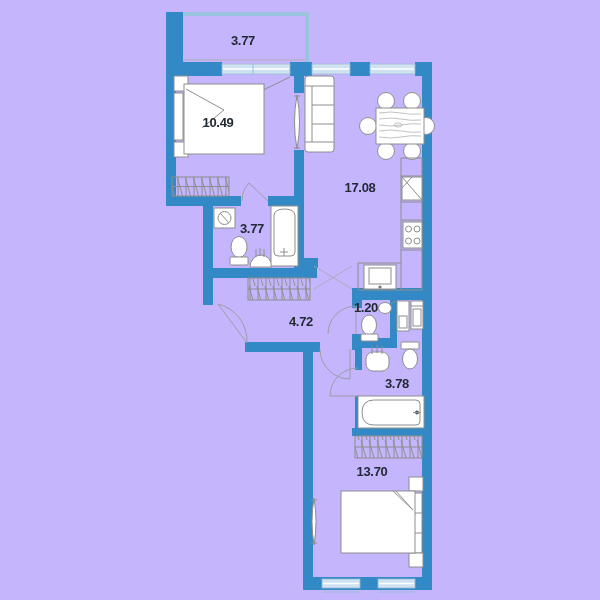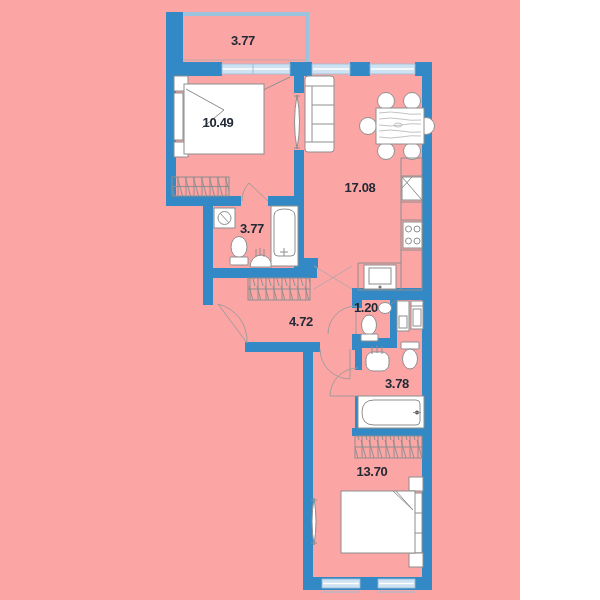--- a/index.html
+++ b/index.html
@@ -1,16 +1,16 @@
 <!DOCTYPE html>
 <html><head>
 <meta charset="utf-8">
 <style>
   html,body{margin:0;padding:0;background:#fff;}
-  .canvas{position:relative;width:520px;height:600px;background:#fca5a5;overflow:hidden;}
+  .canvas{position:relative;width:600px;height:600px;background:#c4b5fd;overflow:hidden;}
   svg{display:block;}
   .wall{fill:#3389c5;}
   .balc{fill:#9cc3de;}
   .win{fill:#cfe2f1;stroke:#9abcd6;stroke-width:0.8;}
   .winline{stroke:#ffffff;stroke-width:1.6;}
   .wintick{stroke:#9abcd6;stroke-width:1;}
   .f{stroke:#8e8e8e;stroke-width:1;fill:#ffffff;}
   .fn{stroke:#8e8e8e;stroke-width:1;fill:none;}
   .fthin{stroke:#a8a8a8;stroke-width:0.8;fill:none;}
   .grain{stroke:#b3b3b3;stroke-width:0.8;fill:none;}

